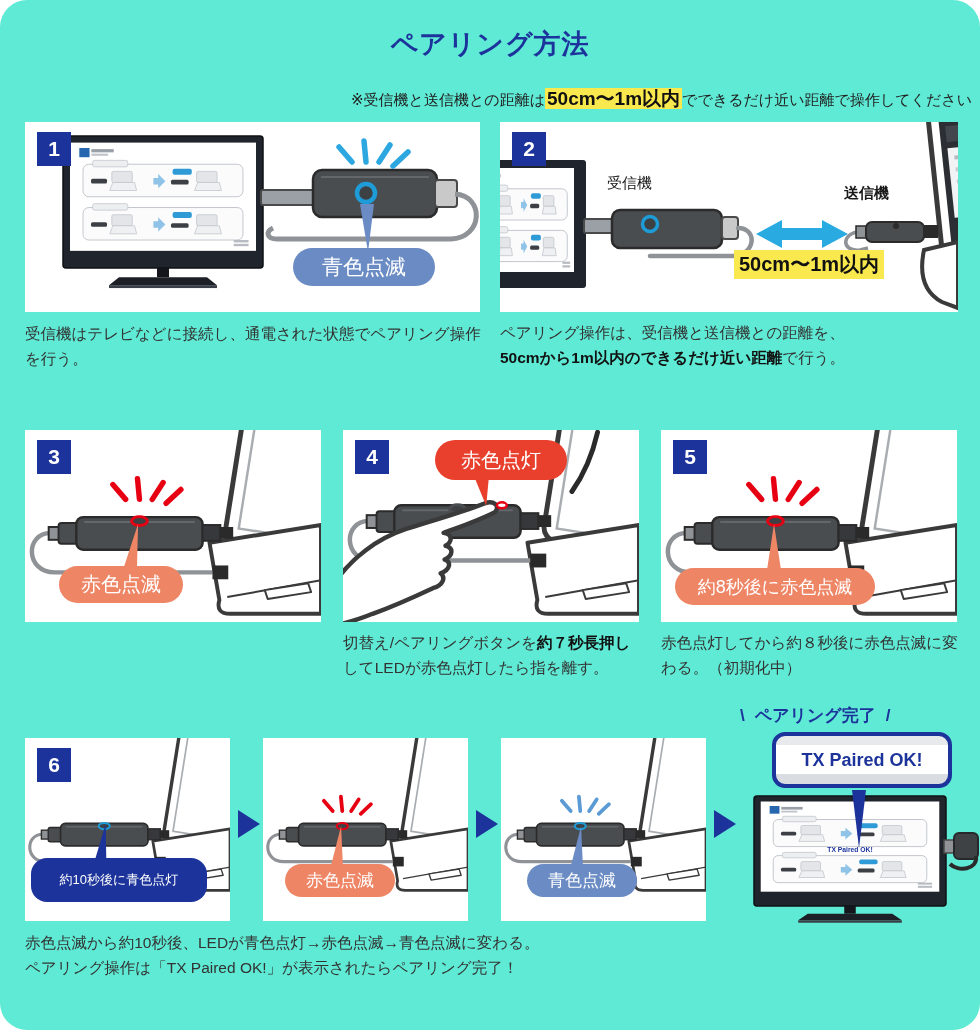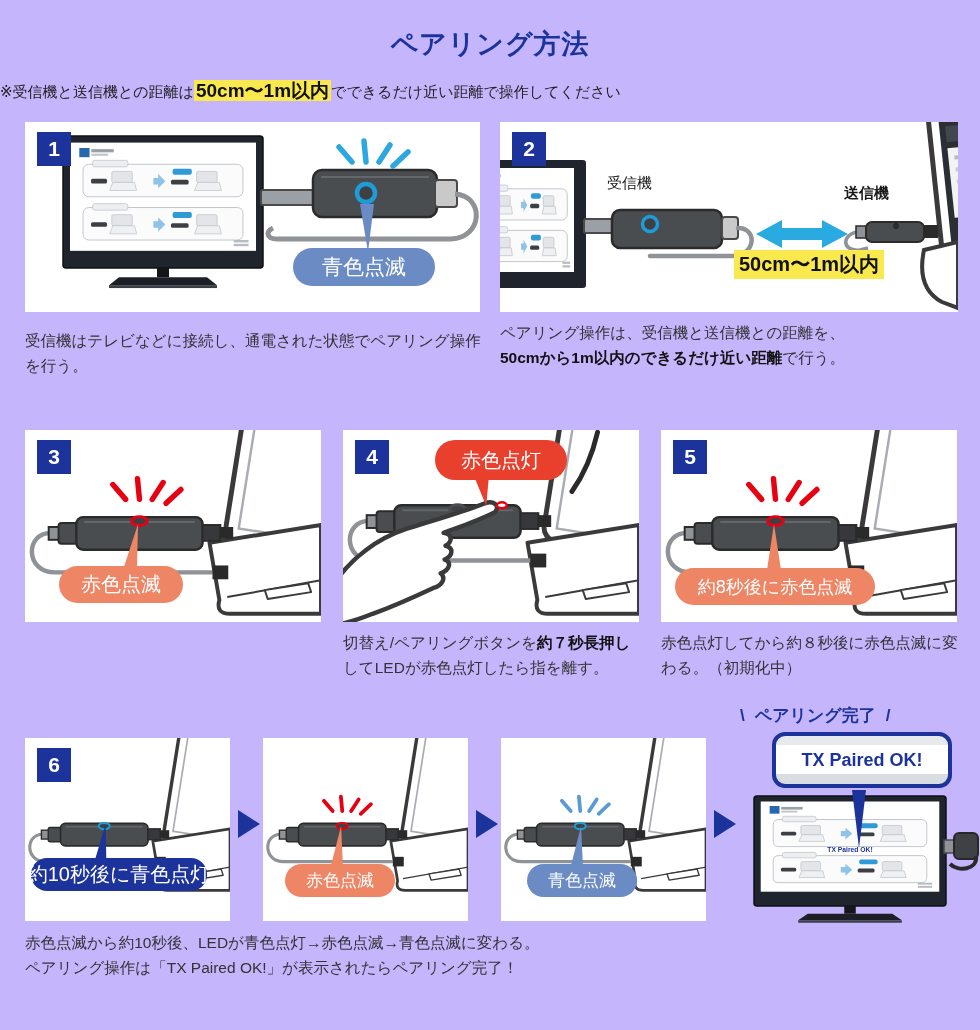--- a/index.html
+++ b/index.html
@@ -1,21 +1,21 @@
 <!DOCTYPE html>
 <html><head>
 <meta charset="utf-8">
 <style>
   html,body{margin:0;padding:0;}
   body{width:980px;height:1030px;overflow:hidden;
        font-family:"Liberation Sans","DejaVu Sans",sans-serif;}
-  .page{position:relative;width:980px;height:1030px;background:#c4b5fd;}
+  .page{position:relative;width:980px;height:1030px;background:#5eead4;border-radius:27px;}
   .title{position:absolute;left:0;right:0;top:26px;margin:0;text-align:center;
          font-size:27px;font-weight:bold;color:#1c339b;letter-spacing:1px;}
-  .note{position:absolute;left:0;right:0;top:78px;margin:0;text-align:left;
+  .note{position:absolute;left:0;right:0;top:78px;margin:8px;text-align:right;
         font-size:15px;color:#222;}
   .note mark{background:#f9e84e;font-weight:bold;font-size:19px;padding:0 2px;color:#111;}
   .panel{position:absolute;background:#fff;}
   .stepnum{position:absolute;left:12px;top:10px;width:34px;height:34px;background:#1c339b;
            color:#fff;font-size:21px;font-weight:bold;display:flex;align-items:center;
            justify-content:center;z-index:5;}
   .scene{position:absolute;inset:0;}
   .scene svg{display:block;width:100%;height:100%;}
   .caption{position:absolute;margin:0;font-size:15.5px;line-height:25px;color:#333;}
   .caption b{color:#111;}
@@ -87,21 +87,21 @@
             <line x1="314" y1="25" x2="327" y2="40"></line>
             <line x1="339" y1="19" x2="341" y2="40"></line>
             <line x1="365" y1="23" x2="354" y2="40"></line>
             <line x1="383" y1="30" x2="368" y2="44"></line>
           </g>
           <polygon points="335,82 349,82 343,130" fill="#6a8bc3"></polygon>
         </svg>
       </div>
     <div class="pill" style="left:268px;top:126px;width:142px;height:38px;border-radius:19px;background:#6a8bc3;font-size:21px">青色点滅</div>
   </div>
-  <p class="caption" style="left:25px;top:328px;width:462px">受信機はテレビなどに接続し、通電された状態でペアリング操作を行う。</p>
+  <p class="caption" style="left:25px;top:321px;width:462px">受信機はテレビなどに接続し、通電された状態でペアリング操作を行う。</p>
 
   <div class="panel" style="left:500px;top:122px;width:458px;height:190px">
     <div class="stepnum">2</div>
     <div class="scene">
         <svg viewBox="0 0 458 190">
           <rect x="-30" y="38" width="116" height="128" rx="3" fill="#20242c"></rect>
           <rect x="-22" y="46" width="96" height="104" fill="#fff"></rect>
           <rect x="-17.2" y="51.2" width="5.28" height="8.84" fill="#2767b0"></rect>
           <rect x="-10.959999999999999" y="52.24" width="11.52" height="3.12" fill="#9aa0a8"></rect>
           <rect x="-10.959999999999999" y="56.608" width="8.64" height="2.08" fill="#c0c4ca"></rect>
@@ -269,21 +269,21 @@
           <rect x="24" y="96" width="12" height="13" fill="#8f9296" stroke="#2b2b2b" stroke-width="2"></rect>
           <rect x="34" y="92" width="20" height="21" rx="3" fill="#4a4d50" stroke="#2b2b2b" stroke-width="2"></rect>
           <rect x="52" y="86" width="128" height="33" rx="7" fill="#4a4d50" stroke="#2b2b2b" stroke-width="2.5"></rect>
           <line x1="60" y1="91" x2="172" y2="91" stroke="#63666a" stroke-width="2"></line>
           <rect x="180" y="94" width="18" height="16" fill="#36383b" stroke="#2b2b2b" stroke-width="2"></rect>
           <rect x="197" y="96" width="14" height="12" fill="#2a2a2a"></rect>
           <ellipse cx="116" cy="90" rx="8" ry="4.5" fill="#3e4144" stroke="#1e9cd7" stroke-width="3"></ellipse>
         </svg>
       </div>
     <div class="tail" style="left:72px;top:86px;border-left:6px solid transparent;border-right:6px solid transparent;border-bottom:38px solid #1c339b;transform:skewX(-8deg)"></div>
-    <div class="pill" style="left:6px;top:120px;width:176px;height:33px;border-radius:16px;background:#1c339b;font-size:20px">約10秒後に青色点灯</div>
+    <div class="pill" style="left:6px;top:120px;width:176px;height:44px;border-radius:16px;background:#1c339b;font-size:13px">約10秒後に青色点灯</div>
   </div>
   <div class="tri" style="left:238px;top:810px"></div>
 
   <div class="panel" style="left:263px;top:738px;width:205px;height:183px">
     <div class="scene">
         <svg viewBox="0 0 300 190">
           <g transform="rotate(9 250 40)">
             <rect x="213" y="-85" width="110" height="200" rx="14" fill="#fff" stroke="#3a3a3a" stroke-width="5"></rect>
             <rect x="226" y="-72" width="84" height="174" fill="none" stroke="#a9adb2" stroke-width="2.5"></rect>
           </g>

